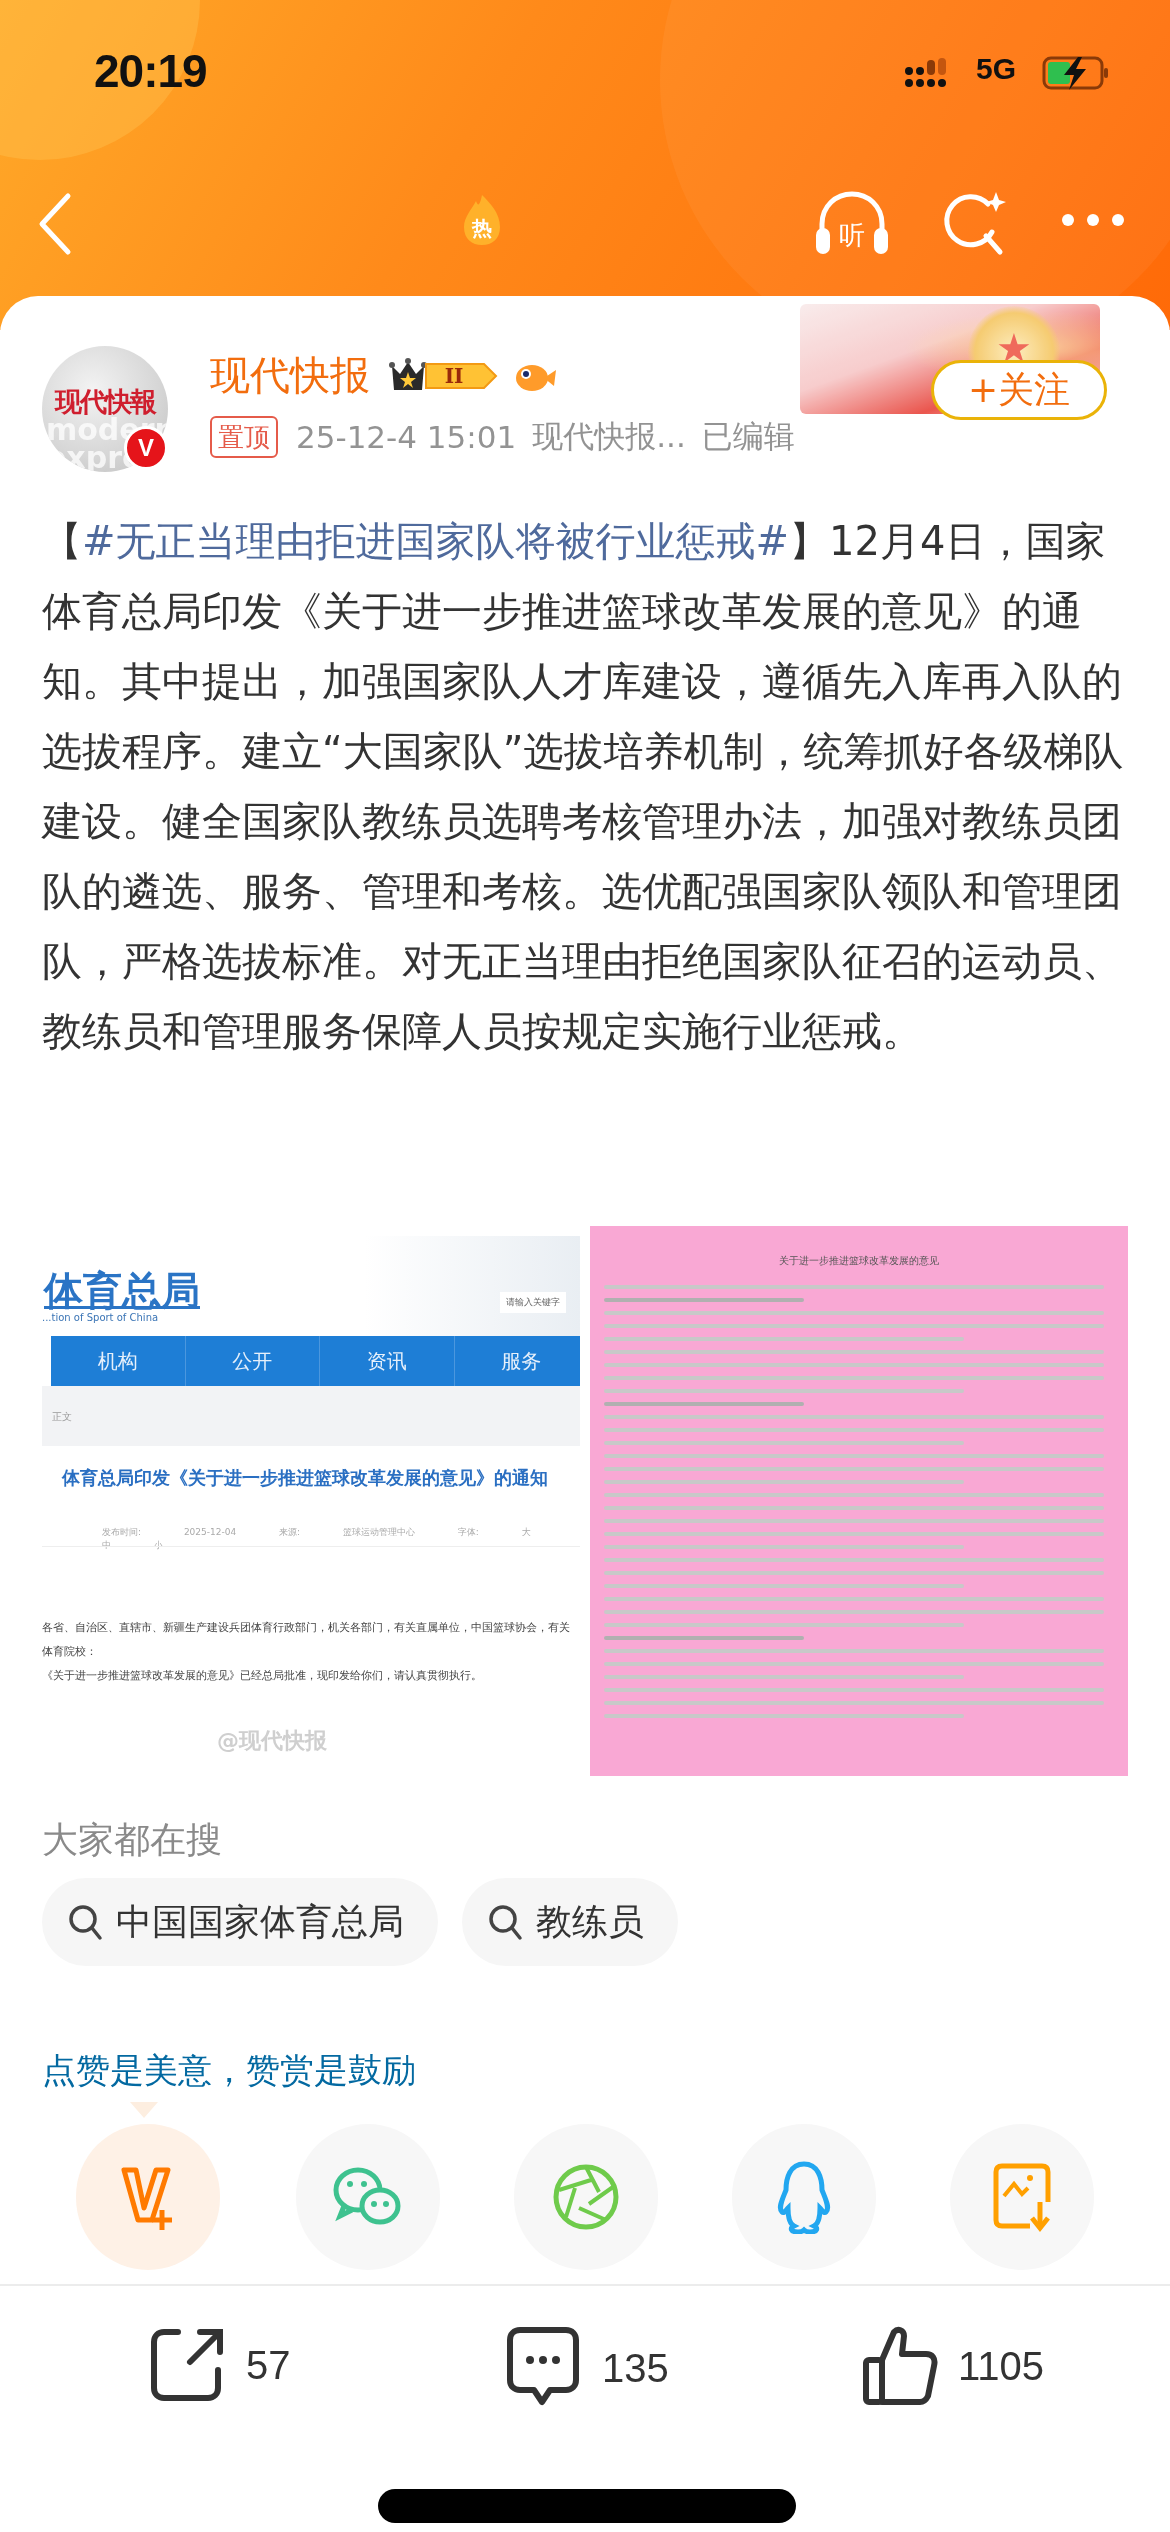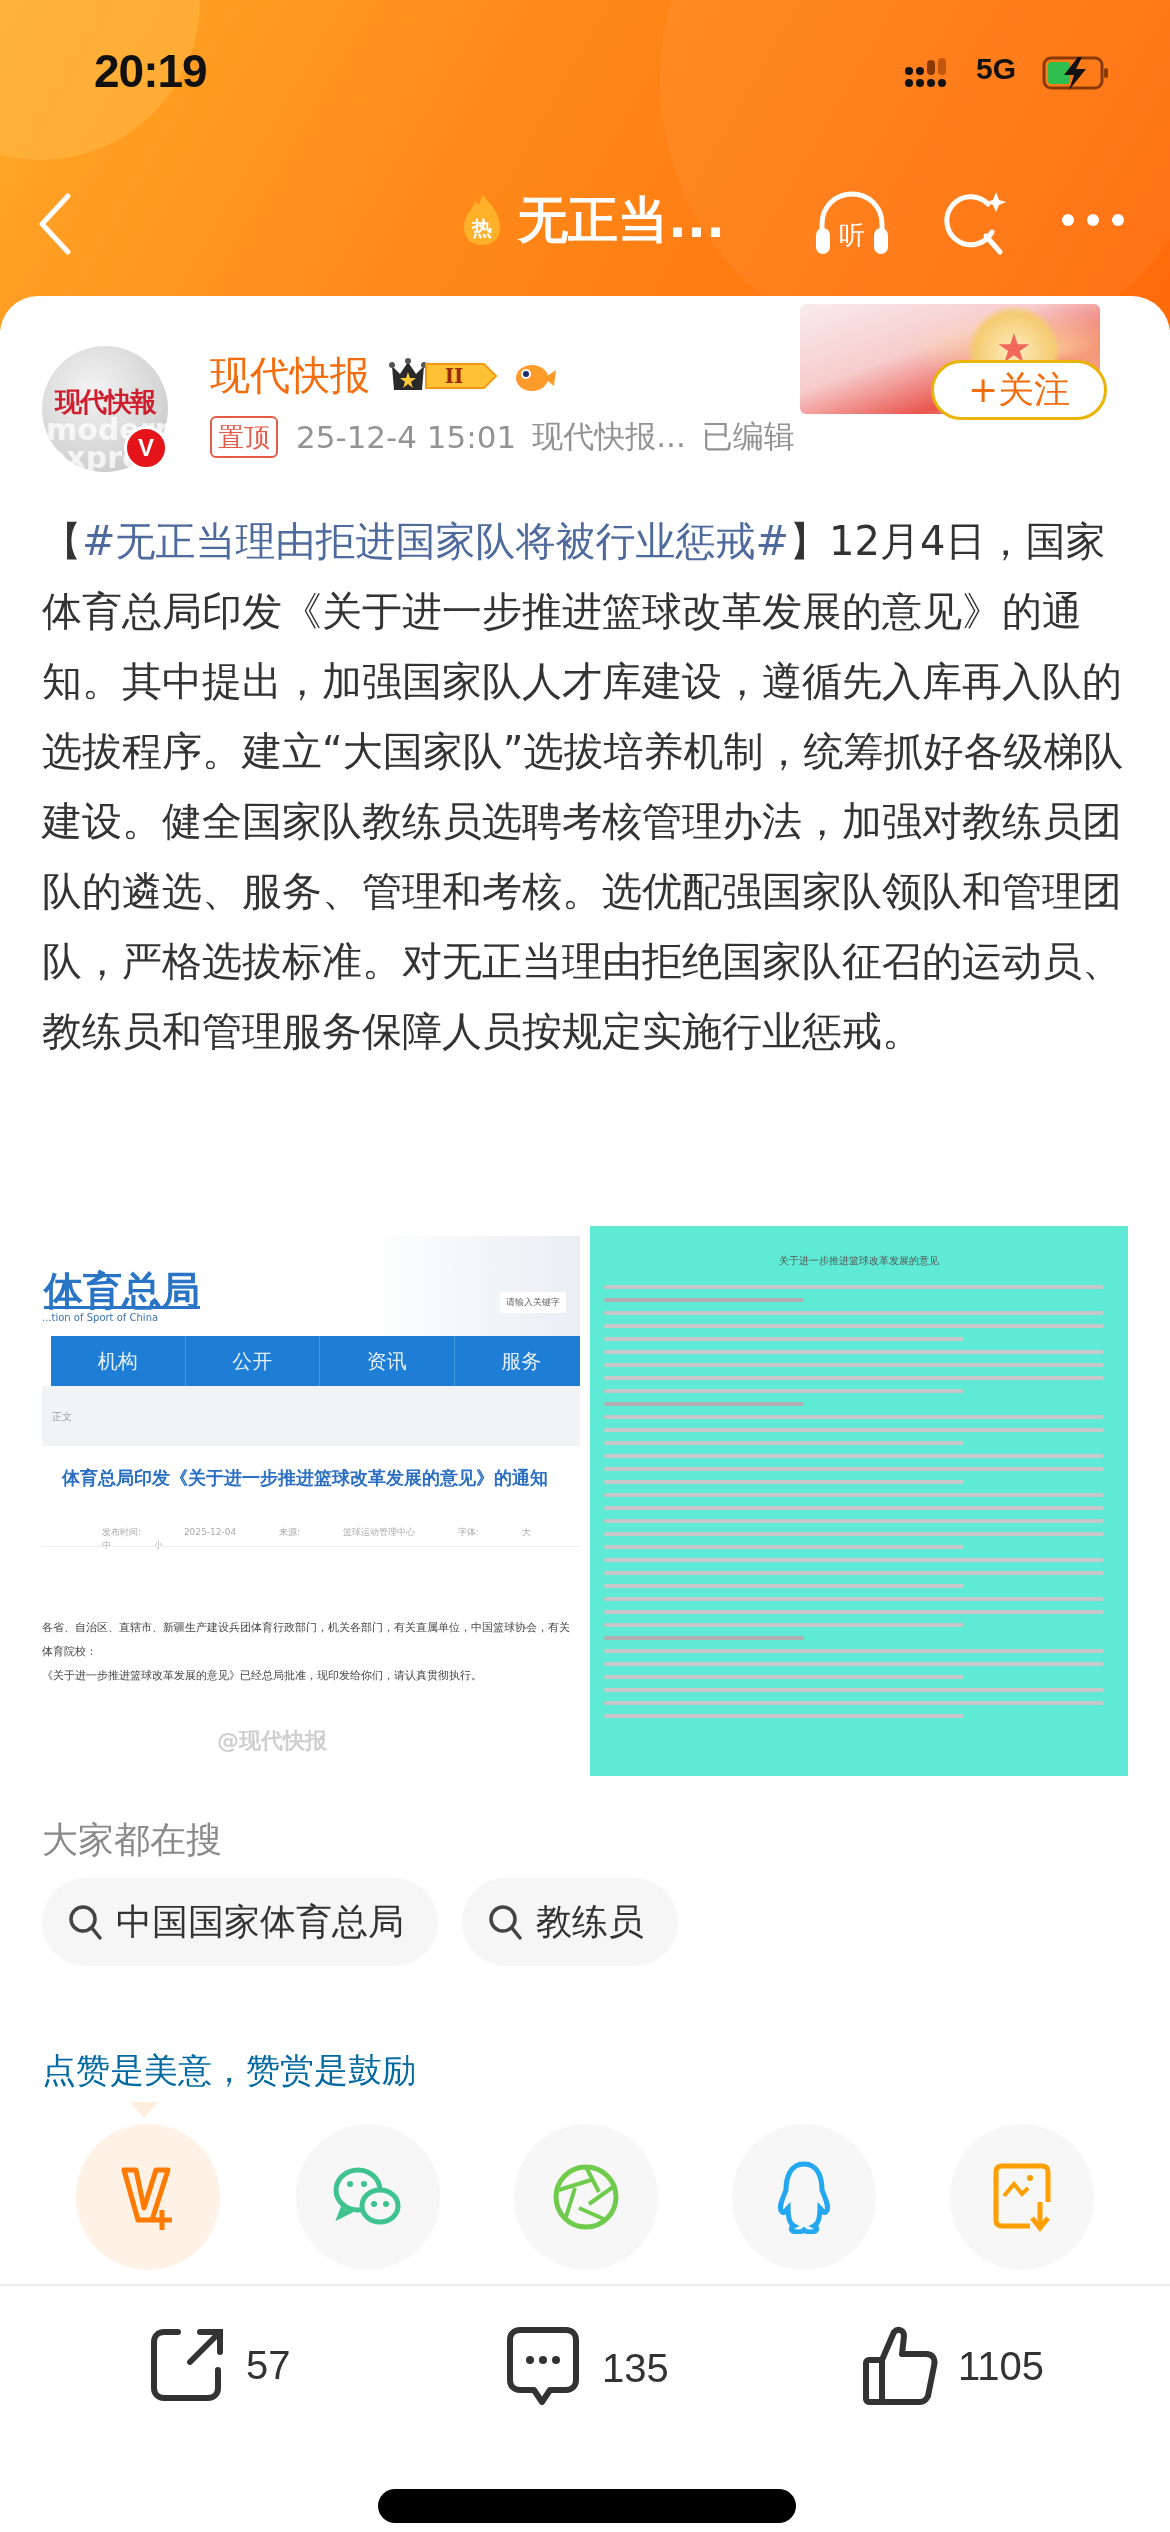--- a/index.html
+++ b/index.html
@@ -68,21 +68,21 @@
   .site-search { position: absolute; right: 14px; top: 56px; font-size: 9px; color: #666; background: #fff; padding: 4px 6px; }
   .site-nav { position: absolute; left: 9px; top: 110px; width: 538px; height: 50px; background: #1e7ed6; display: flex; }
   .site-nav div { flex: 1; color: #e6f0fb; font-size: 20px; text-align: center; line-height: 50px; border-right: 1px solid rgba(255,255,255,0.2); }
   .site-crumb { position: absolute; left: 0; top: 160px; width: 538px; height: 60px; background: #f2f3f5; font-size: 10px; color: #999; padding: 24px 10px; }
   .site-headline { position: absolute; left: 20px; top: 240px; font-size: 18px; color: #2a6fc2; font-weight: bold; white-space: nowrap; }
   .site-meta { position: absolute; left: 60px; top: 300px; font-size: 9px; color: #aaa; word-spacing: 40px; }
   .site-line { position: absolute; left: 0; top: 320px; width: 538px; height: 1px; background: #eee; }
   .site-body { position: absolute; left: 0; top: 390px; width: 538px; font-size: 11px; color: #444; line-height: 24px; }
   .watermark { position: absolute; left: 175px; top: 500px; font-size: 22px; color: #cfcfcf; font-weight: bold; }
 
-  .img2 { position: absolute; left: 548px; top: 0; width: 538px; height: 550px; background: #5eead4; overflow: hidden; }
+  .img2 { position: absolute; left: 548px; top: 0; width: 538px; height: 550px; background: #f9a8d4; overflow: hidden; }
   .doc-title { position: absolute; left: 0; top: 28px; width: 538px; text-align: center; font-size: 10px; color: #555; }
   .doc-lines { position: absolute; left: 14px; top: 50px; width: 500px; }
   .doc-line { height: 4px; background: #c8c8c8; margin: 9px 0; border-radius: 2px; }
   .doc-line.short { width: 40%; background: #b0b0b0; }
   .doc-line.mid { width: 72%; }
 
   .search-section-label { position: absolute; left: 42px; top: 1520px; font-size: 36px; color: #8a8a8a; }
   .chips { position: absolute; left: 42px; top: 1582px; display: flex; gap: 24px; }
   .chip { height: 88px; border-radius: 44px; background: #f6f6f6; display: flex; align-items: center; padding: 0 34px 0 24px; font-size: 36px; color: #333; }
   .chip svg { margin-right: 10px; }
@@ -133,21 +133,20 @@
 
 <div class="nav">
   <svg class="back-btn" viewBox="0 0 60 70">
     <polyline points="44,8 18,36 44,64" fill="none" stroke="#fff" stroke-width="5" stroke-linecap="round" stroke-linejoin="round"></polyline>
   </svg>
   <div class="nav-title">
     <svg class="hot-badge" viewBox="0 0 44 54">
       <path d="M22 2 C30 10 40 20 40 34 C40 46 32 52 22 52 C12 52 4 46 4 34 C4 24 12 16 16 8 C18 14 20 12 22 2 Z" fill="#ffb12a"></path>
       <text x="22" y="42" text-anchor="middle" font-size="20" fill="#fff" font-weight="bold" font-family="DejaVu Sans, sans-serif">热</text>
     </svg>
-    <span class="nav-title-text">无正当...</span>
   </div>
   <svg class="listen-btn" viewBox="0 0 80 70">
     <path d="M10 50 L10 36 C10 18 24 6 40 6 C56 6 70 18 70 36 L70 50" fill="none" stroke="#fff" stroke-width="5"></path>
     <rect x="4" y="40" width="14" height="26" rx="7" fill="#fff"></rect>
     <rect x="62" y="40" width="14" height="26" rx="7" fill="#fff"></rect>
     <text x="40" y="56" text-anchor="middle" font-size="26" fill="#fff" font-family="DejaVu Sans, sans-serif">听</text>
   </svg>
   <svg class="search-btn" viewBox="0 0 70 70">
     <path d="M48 16 A24 24 0 1 0 52 44" fill="none" stroke="#fff" stroke-width="5" stroke-linecap="round"></path>
     <line x1="46" y1="48" x2="60" y2="64" stroke="#fff" stroke-width="5" stroke-linecap="round"></line>

